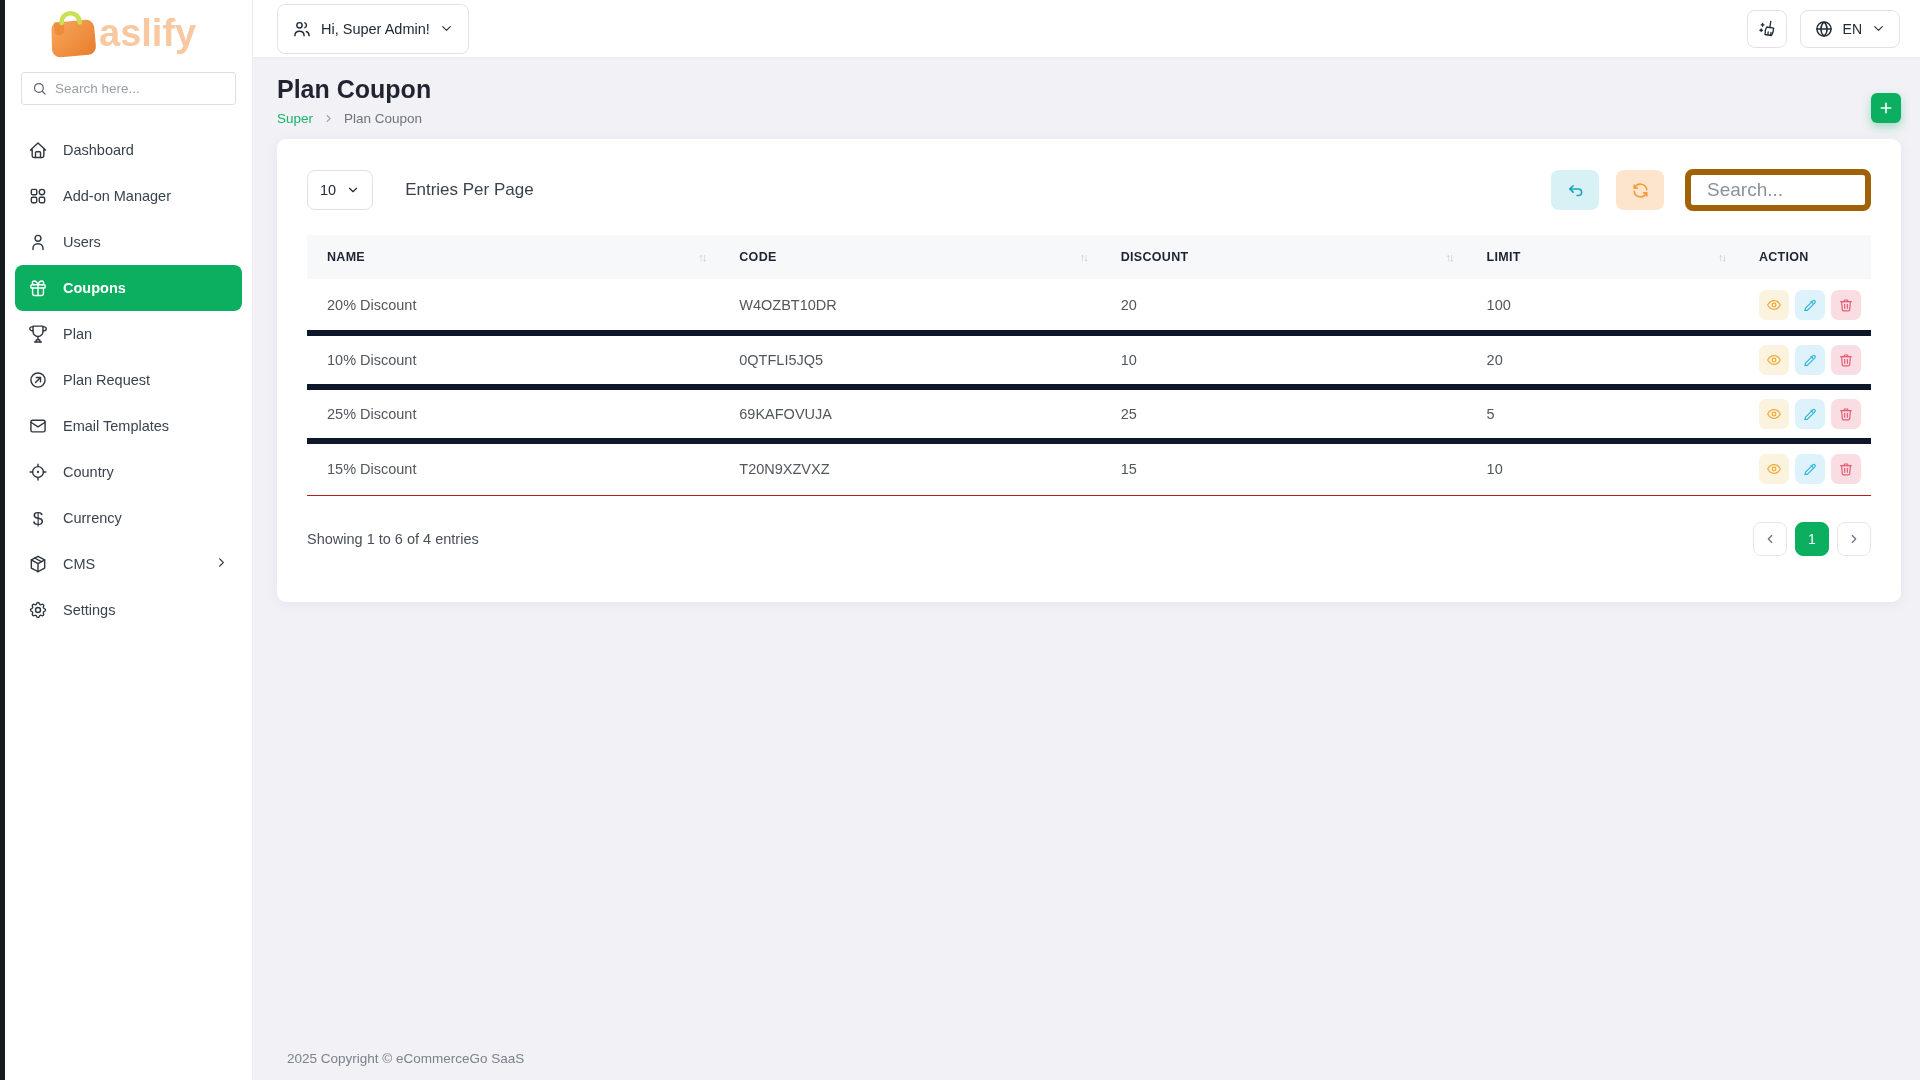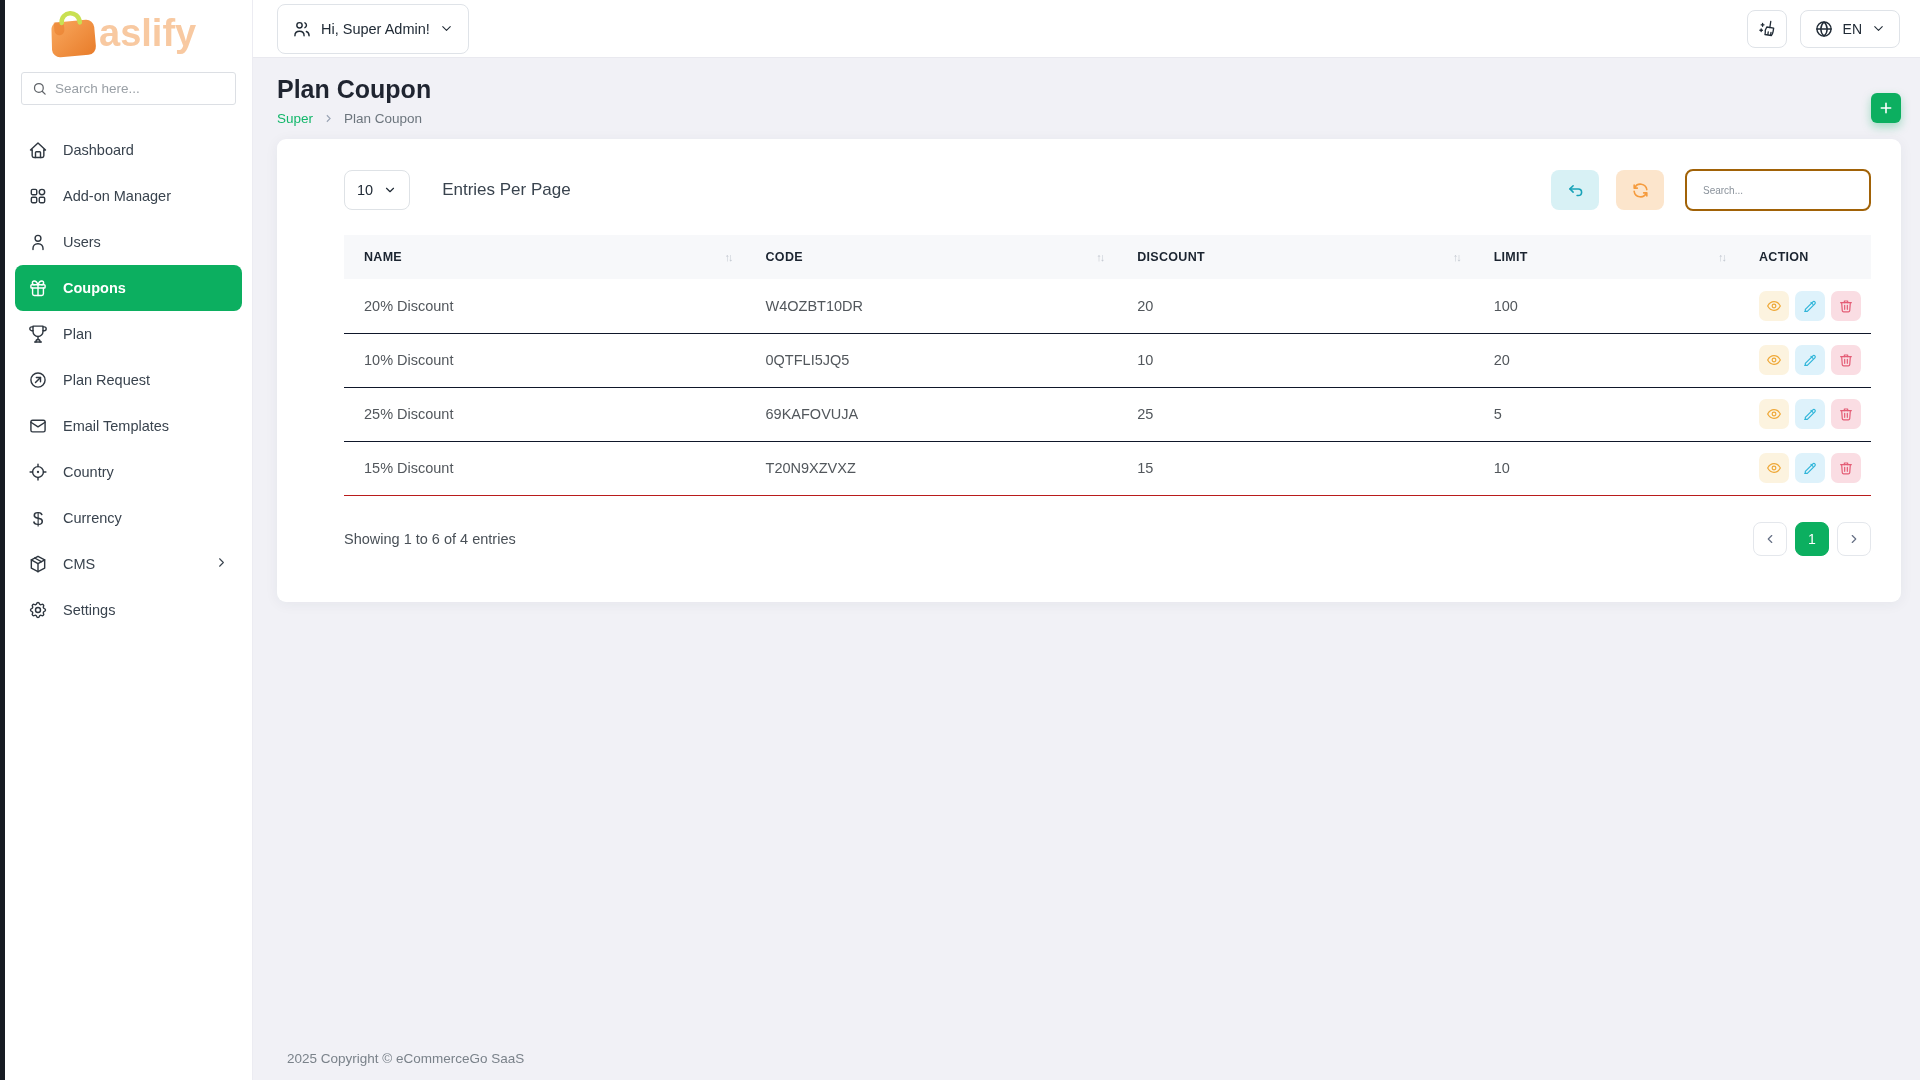--- a/index.html
+++ b/index.html
@@ -50,46 +50,46 @@
   .content{flex:1;display:flex;flex-direction:column;padding:17px 19px 0 24px;overflow:hidden;}
   .page-head{display:flex;align-items:center;justify-content:space-between;}
   .page-title{font-size:25px;font-weight:700;color:#1f2430;margin-bottom:7px;}
   .breadcrumb{display:flex;align-items:center;gap:9px;font-size:13.5px;}
   .breadcrumb .home{color:#12b76a;cursor:pointer;}
   .breadcrumb .sep svg{width:13px;height:13px;stroke:#98a2b3;fill:none;stroke-width:2;display:block;}
   .breadcrumb .current{color:var(--text-gray);}
   .add-btn{width:30px;height:30px;border:none;border-radius:6px;background:var(--accent-green);color:#fff;display:flex;align-items:center;justify-content:center;cursor:pointer;box-shadow:0 4px 10px rgba(12,175,96,.35);margin-top:14px;}
   .add-btn svg{width:16px;height:16px;stroke:#fff;stroke-width:2.4;fill:none;stroke-linecap:round;}
 
-  .card{margin-top:13px;background:#fff;border-radius:9px;box-shadow:0 2px 14px rgba(40,43,60,.06);padding-left:37px;}
+  .card{margin-top:13px;background:#fff;border-radius:9px;box-shadow:0 2px 14px rgba(40,43,60,.06);}
   .card-controls{display:flex;align-items:center;justify-content:space-between;padding:30px 30px 24px;}
   .controls-left{display:flex;align-items:center;gap:32px;}
   .entries-select{height:40px;min-width:57px;padding:0 12px;font-size:14.5px;color:#212b36;gap:10px;justify-content:center;border-color:#dee2e6;}
   .entries-select svg{width:14px;height:14px;stroke:#212b36;fill:none;stroke-width:2;stroke-linecap:round;stroke-linejoin:round;}
   .entries-label{font-size:17px;color:#39434e;}
   .controls-right{display:flex;align-items:center;}
   .soft-btn{width:48px;height:40px;border:none;border-radius:8px;display:flex;align-items:center;justify-content:center;cursor:pointer;}
   .soft-btn svg{width:19px;height:19px;fill:none;stroke-width:2;stroke-linecap:round;stroke-linejoin:round;}
   .undo-btn{background:#d8f1f5;margin-right:17px;}
   .undo-btn svg{stroke:#17a2b8;}
   .refresh-btn{background:#fce5cc;margin-right:21px;}
   .refresh-btn svg{stroke:#f59b3d;}
-  .table-search{height:42px;width:186px;border:2px solid #a16207;border-radius:8px;padding:0 16px;font-size:10px;color:#495057;outline:none;font-family:inherit;}
+  .table-search{height:42px;width:186px;border:6px solid #a16207;border-radius:8px;padding:0 16px;font-size:19px;color:#495057;outline:none;font-family:inherit;}
   .table-search::placeholder{color:#8a929b;}
 
   table{width:calc(100% - 60px);margin:0 30px;border-collapse:collapse;}
   thead th{background:#f7f8fa;height:44px;text-align:left;font-size:12.5px;font-weight:700;color:#1b2430;text-transform:uppercase;letter-spacing:.3px;padding:0 10px 0 20px;cursor:pointer;}
   thead th .th-inner{display:flex;align-items:center;justify-content:space-between;}
   .sort-glyph{font-size:11px;color:#c3c8d0;font-weight:400;letter-spacing:-2px;padding-right:4px;}
   th:nth-child(1),td:nth-child(1){width:26.5%;}
   th:nth-child(2),td:nth-child(2){width:24.5%;}
   th:nth-child(3),td:nth-child(3){width:23.5%;}
   th:nth-child(4),td:nth-child(4){width:17.5%;}
   th:nth-child(5),td:nth-child(5){width:8%;}
-  tbody td{height:54px;border-bottom:1px solid #0f172a;font-size:14.5px;color:#52575c;padding:0 10px 0 20px;}
+  tbody td{height:54px;border-bottom:6px solid #0f172a;font-size:14.5px;color:#52575c;padding:0 10px 0 20px;}
   tbody tr:last-child td{border-bottom:1px solid #b91c1c;}
   .actions{display:flex;align-items:center;gap:6px;}
   .action-btn{width:30px;height:30px;border:none;border-radius:7px;display:flex;align-items:center;justify-content:center;cursor:pointer;}
   .action-btn svg{width:16px;height:16px;fill:none;stroke-width:1.8;stroke-linecap:round;stroke-linejoin:round;}
   .view-btn{background:#fcf3df;}  .view-btn svg{stroke:#efա;}
   .view-btn svg{stroke:#efa838;}
   .edit-btn{background:#def2fb;}  .edit-btn svg{stroke:#2fb5d9;}
   .del-btn{background:#fadde3;}   .del-btn svg{stroke:#e45d76;}
 
   .card-footer{display:flex;align-items:center;justify-content:space-between;padding:26px 30px 46px;}

